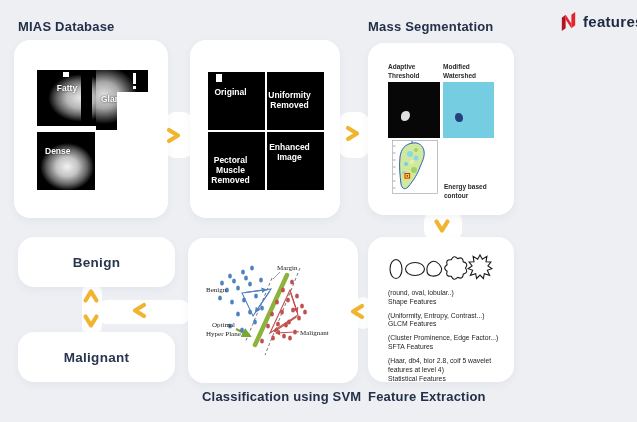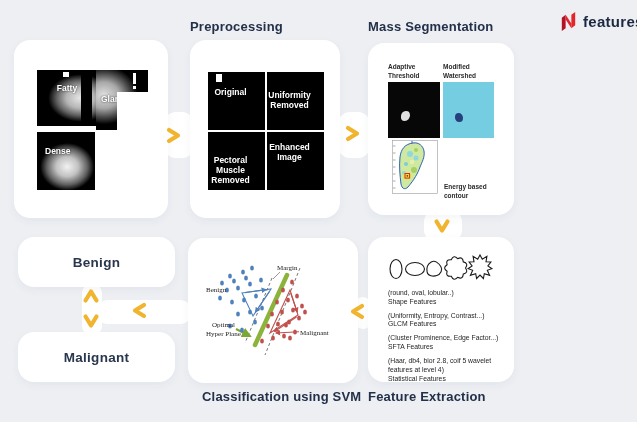--- a/index.html
+++ b/index.html
@@ -57,21 +57,21 @@
   .thin-r{stroke:#c0504d;stroke-width:1.1;}
   .contour-svg{position:absolute;left:392px;top:140px;width:46px;height:54px;}
   .logo{position:absolute;left:558px;top:10px;display:flex;align-items:center;gap:4px;}
   .logo-text{font-weight:700;font-size:15px;color:#1d2940;letter-spacing:.3px;}
 </style>
 </head>
 <body>
 
 <div id="canvas">
 
-  <div class="stage-title" style="left:190px;top:19px;">Preprocessing</div>
+  <div class="stage-title" style="left:18px;top:19px;">MIAS Database</div>
   <div class="stage-title" style="left:368px;top:19px;">Mass Segmentation</div>
   <div class="stage-title" style="left:202px;top:389px;">Classification using SVM</div>
   <div class="stage-title" style="left:368px;top:389px;">Feature Extraction</div>
 
   <div class="logo">
     <svg width="21" height="23" viewBox="0 0 22 24">
       <path d="M4 22 L4 8 L8 5 L8 19 Z" fill="#b11226"></path>
       <path d="M14 19 L14 5 L18 2 L18 16 Z" fill="#e3242b"></path>
       <path d="M8 5 L14 14 L14 19 L8 10 Z" fill="#e3242b"></path>
     </svg>

